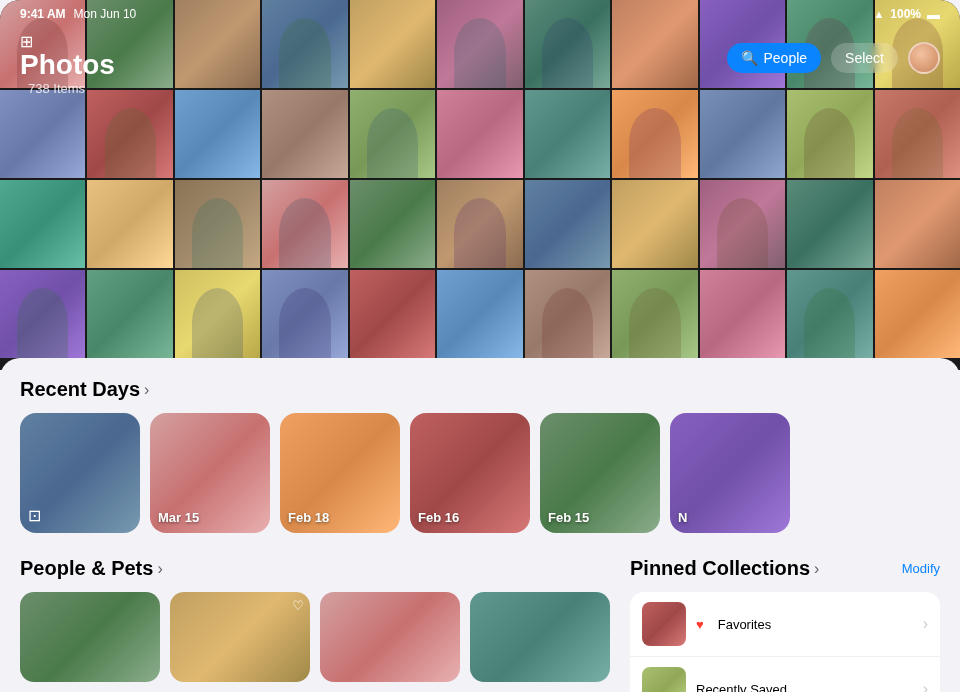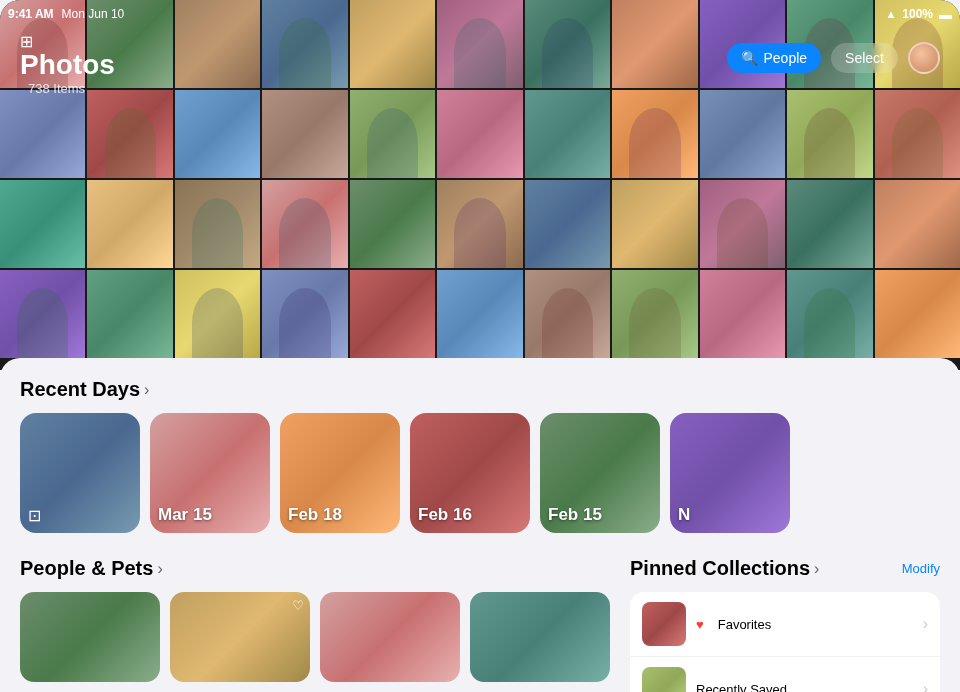--- a/index.html
+++ b/index.html
@@ -14,21 +14,21 @@
     }
 
     
     .status-bar {
       position: absolute;
       top: 0; left: 0; right: 0;
       height: 28px;
       display: flex;
       align-items: center;
       justify-content: space-between;
-      padding: 0 8px;
+      padding: 0 20px;
       z-index: 10;
       background: transparent;
     }
     .status-time {
       font-size: 12px;
       font-weight: 600;
       color: #fff;
     }
     .status-date {
       font-size: 12px;
@@ -218,21 +218,21 @@
 
     .day-card .card-bg {
       width: 100%;
       height: 100%;
     }
 
     .day-card .day-label {
       position: absolute;
       bottom: 8px;
       left: 8px;
-      font-size: 17px;
+      font-size: 13px;
       font-weight: 600;
       color: #fff;
       text-shadow: 0 1px 3px rgba(0,0,0,0.5);
     }
 
     .day-card .day-icon {
       position: absolute;
       bottom: 8px;
       left: 8px;
       font-size: 16px;

